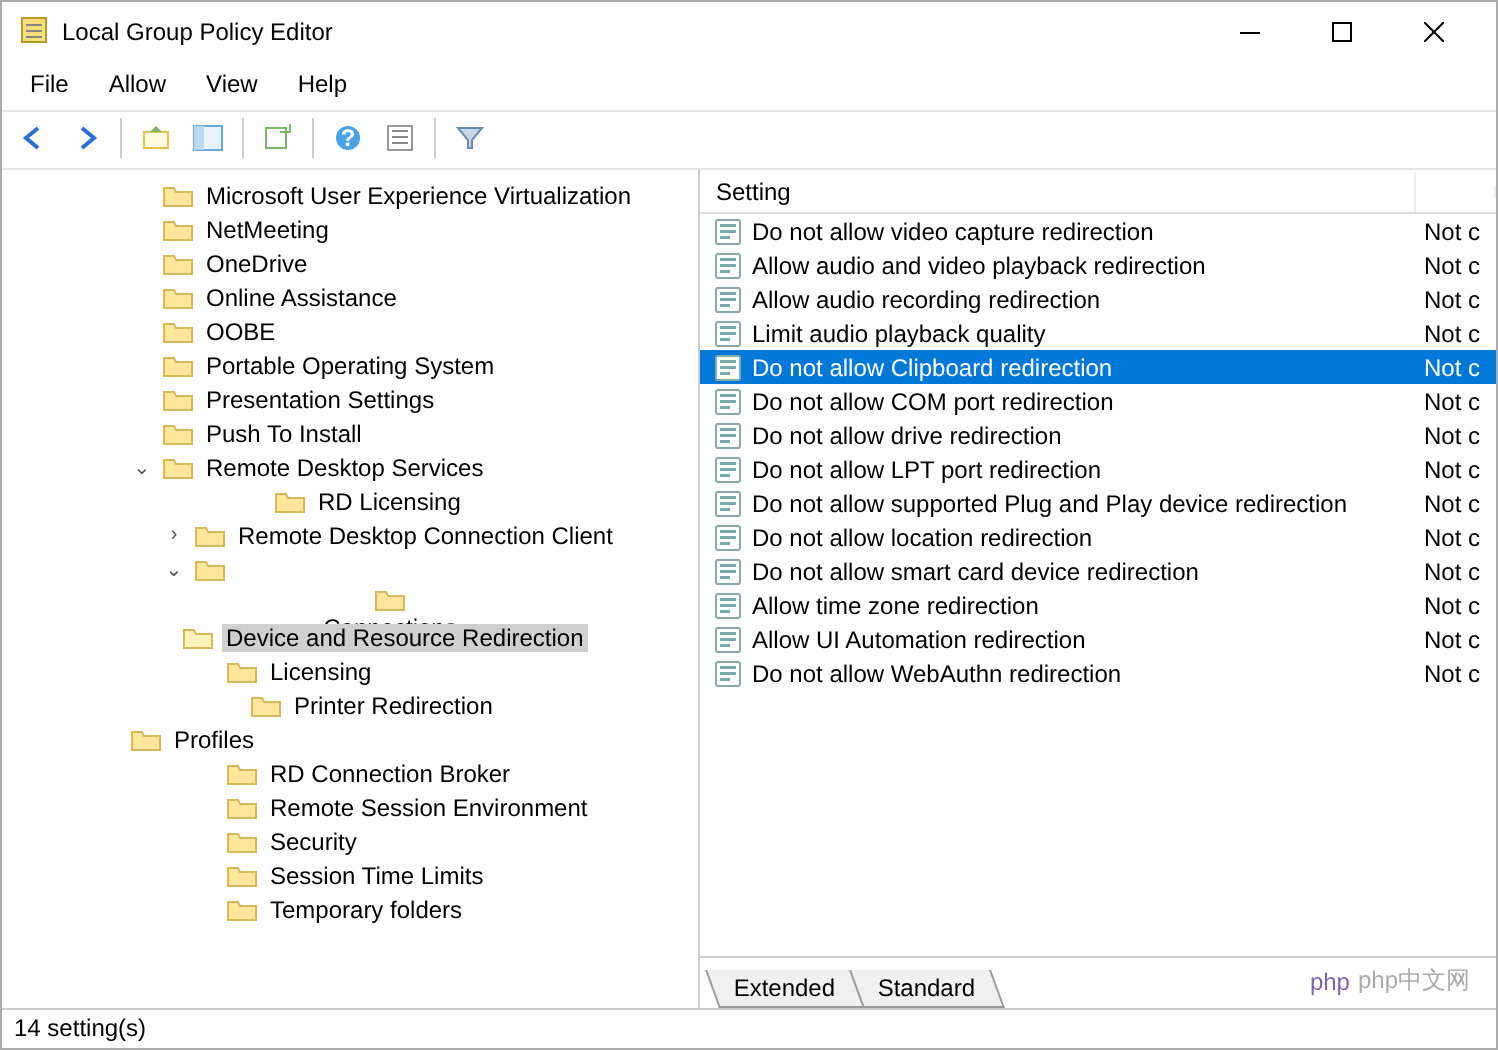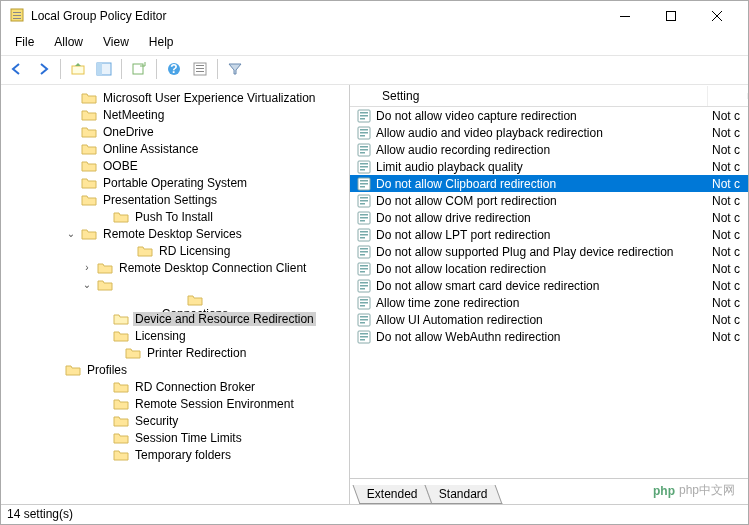--- a/index.html
+++ b/index.html
@@ -17,21 +17,21 @@
   .tree-pane { width: 349px; border-right: 1px solid #ccc; overflow-y: scroll; overflow-x: scroll; position: relative; }
   .tree { padding: 4px 0; }
   .tree-row { display: flex; align-items: center; height: 17px; white-space: nowrap; padding-right: 8px; }
   .tree-row.selected .label { background: #d0d0d0; padding: 0 2px; }
   .exp { width: 12px; text-align: center; color: #555; font-size: 10px; cursor: pointer; }
   .folder { width: 16px; height: 14px; display: inline-flex; align-items: center; justify-content: center; margin: 0 4px; }
   .label { padding: 0 2px; }
   .right-pane { flex: 1; display: flex; flex-direction: column; overflow: hidden; }
   .list-header { display: flex; border-bottom: 1px solid #ddd; background: #fff; height: 22px; align-items: center; }
   .list-header .col { padding: 3px 8px; border-right: 1px solid #eee; }
-  .col-setting { flex: 1; margin-left: 24px; }
+  .col-setting { flex: 1; }
   .col-state { width: 40px; overflow: hidden; }
   .list-body { flex: 1; overflow-y: auto; overflow-x: scroll; position: relative; }
   .list-row { display: flex; align-items: center; height: 17px; white-space: nowrap; }
   .list-row .icon { width: 16px; margin: 0 4px 0 6px; display: inline-flex; align-items: center; justify-content: center; }
   .list-row .setting { flex: 1; }
   .list-row .state { width: 40px; overflow: hidden; padding-left: 4px; }
   .list-row.selected { background: #0078d7; color: #fff; }
   .tabs-area { height: 26px; border-top: 1px solid #ccc; display: flex; align-items: flex-end; padding-left: 6px; background: #fff; position: relative; }
   .tab { border: 1px solid #999; border-top: none; padding: 2px 10px; font-size: 12px; margin-right: -1px; background: #fff; position: relative; }
   .tab.active { background: #fff; z-index: 2; }
@@ -199,21 +199,21 @@
         </div>
         <div class="tree-row" style="padding-left: 64px;">
           <span class="exp"></span>
           <span class="folder">
             <svg width="16" height="14">
               <path d="M1 3 L6 3 L7 5 L15 5 L15 12 L1 12 Z" fill="#ffe69a" stroke="#d6b85a"></path>
             </svg>
           </span>
           <span class="label">Presentation Settings</span>
         </div>
-        <div class="tree-row" style="padding-left: 64px; margin-left: 32px;">
+        <div class="tree-row" style="padding-left: 64px;">
           <span class="exp"></span>
           <span class="folder">
             <svg width="16" height="14">
               <path d="M1 3 L6 3 L7 5 L15 5 L15 12 L1 12 Z" fill="#ffe69a" stroke="#d6b85a"></path>
             </svg>
           </span>
           <span class="label">Push To Install</span>
         </div>
         <div class="tree-row" style="padding-left: 64px;">
           <span class="exp">⌄</span>
@@ -252,21 +252,21 @@
         </div>
         <div class="tree-row" style="padding-left: 48px; flex-direction: column;">
           <span class="exp"></span>
           <span class="folder">
             <svg width="16" height="14">
               <path d="M1 3 L6 3 L7 5 L15 5 L15 12 L1 12 Z" fill="#ffe69a" stroke="#d6b85a"></path>
             </svg>
           </span>
           <span class="label">Connections</span>
         </div>
-        <div class="tree-row selected" style="padding-left: 96px;">
+        <div class="tree-row selected" style="padding-left: 74px;">
           <span class="exp"></span>
           <span class="folder">
             <svg width="16" height="14">
               <path d="M1 3 L6 3 L7 5 L15 5 L15 12 L1 12 Z" fill="#fff2b8" stroke="#d6b85a"></path>
             </svg>
           </span>
           <span class="label">Device and Resource Redirection</span>
         </div>
         <div class="tree-row" style="padding-left: 96px;">
           <span class="exp"></span>
@@ -526,15 +526,15 @@
     <div class="tabs-area">
       <div class="tab back"><span>Extended</span></div>
       <div class="tab active back"><span>Standard</span></div>
     </div>
   </div>
 </div>
 
 <div class="status">14 setting(s)</div>
 
 <div class="watermark">
-  <span style="color:#15803d; font-weight:bold;">php</span>
+  <span style="color:#4c1d95; font-weight:normal;">php</span>
   <span>php中文网</span>
 </div>
 
 </body></html>

